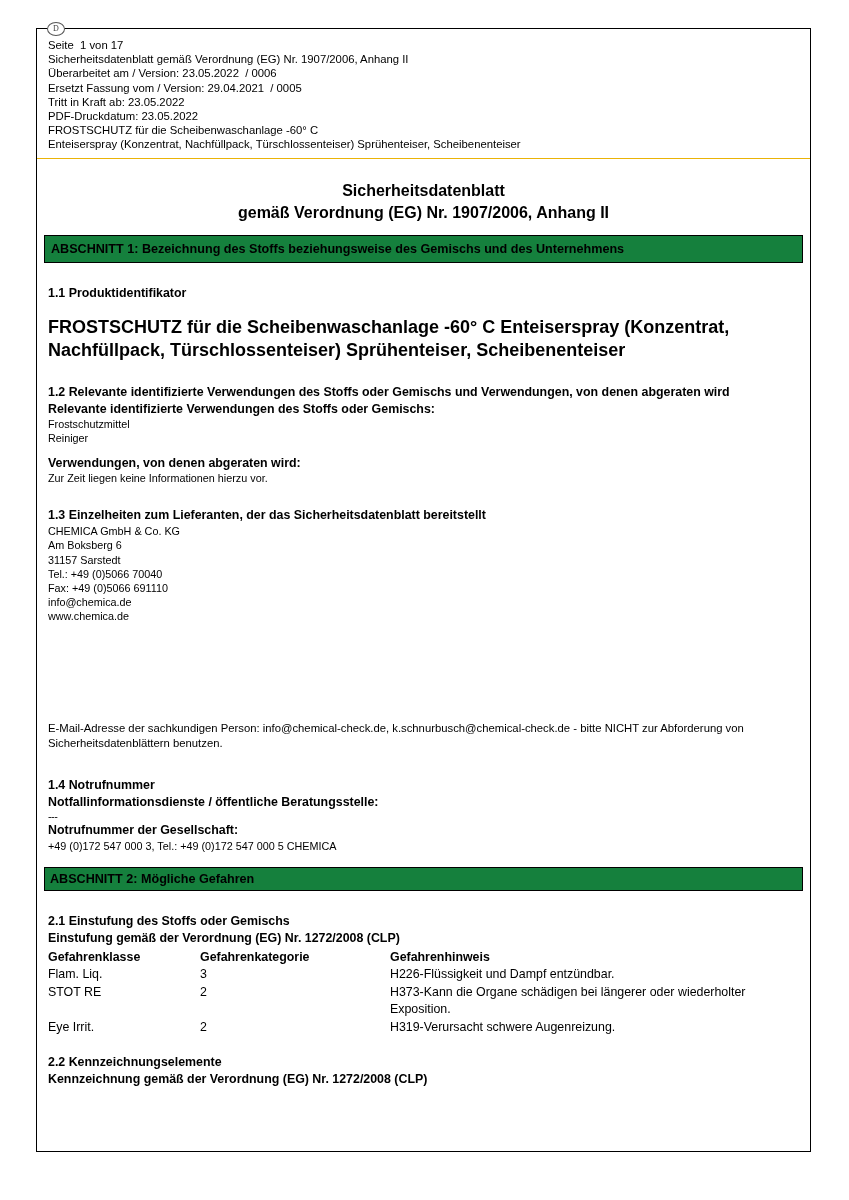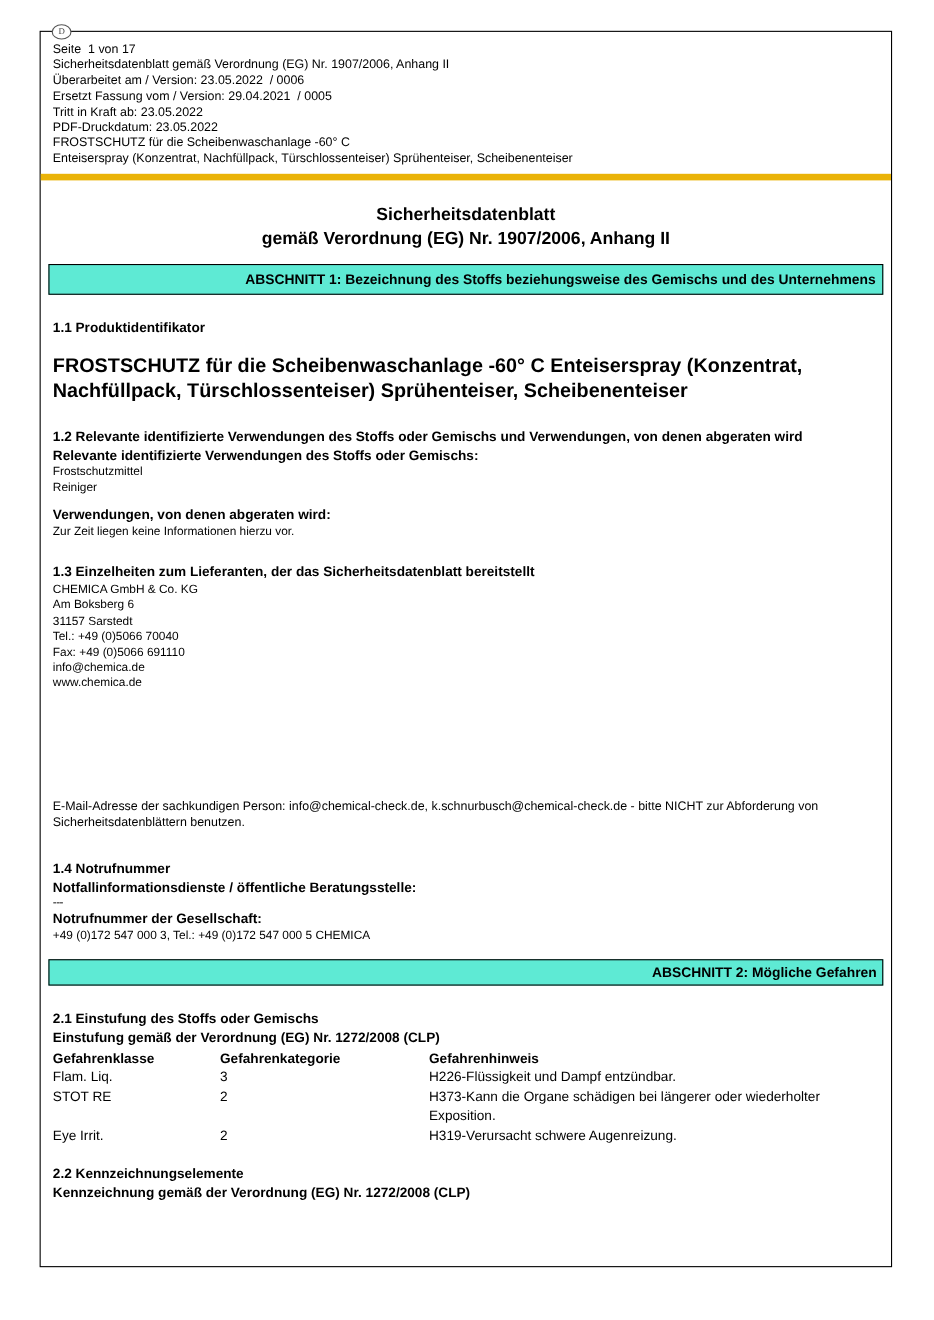--- a/index.html
+++ b/index.html
@@ -38,42 +38,42 @@
     background: #ffffff;
     font-size: 8px;
     line-height: 11px;
     text-align: center;
     color: #444444;
     font-family: "Liberation Serif", serif;
   }
 
   .header-block {
     padding: 9px 0 6px 11px;
-    border-bottom: 6px solid #eab308;
+    border-bottom: 1px solid #eab308;
   }
   .header-block .hline {
     font-size: 11.3px;
     line-height: 14.2px;
     white-space: pre;
   }
 
   .doc-title {
     text-align: center;
     font-weight: bold;
     font-size: 16px;
     line-height: 22px;
     margin-top: 21px;
   }
 
   .section-bar {
     margin: 11px 7px 0 7px;
-    background: #5eead4;
+    background: #15803d;
     border: 1px solid #000000;
     box-sizing: border-box;
-    text-align: right;
+    text-align: left;
     font-weight: bold;
     font-size: 12.6px;
     line-height: 18px;
     padding: 4px 6px;
   }
   .section-bar.single {
     margin-top: 14px;
     padding: 2px 5px;
   }
 

